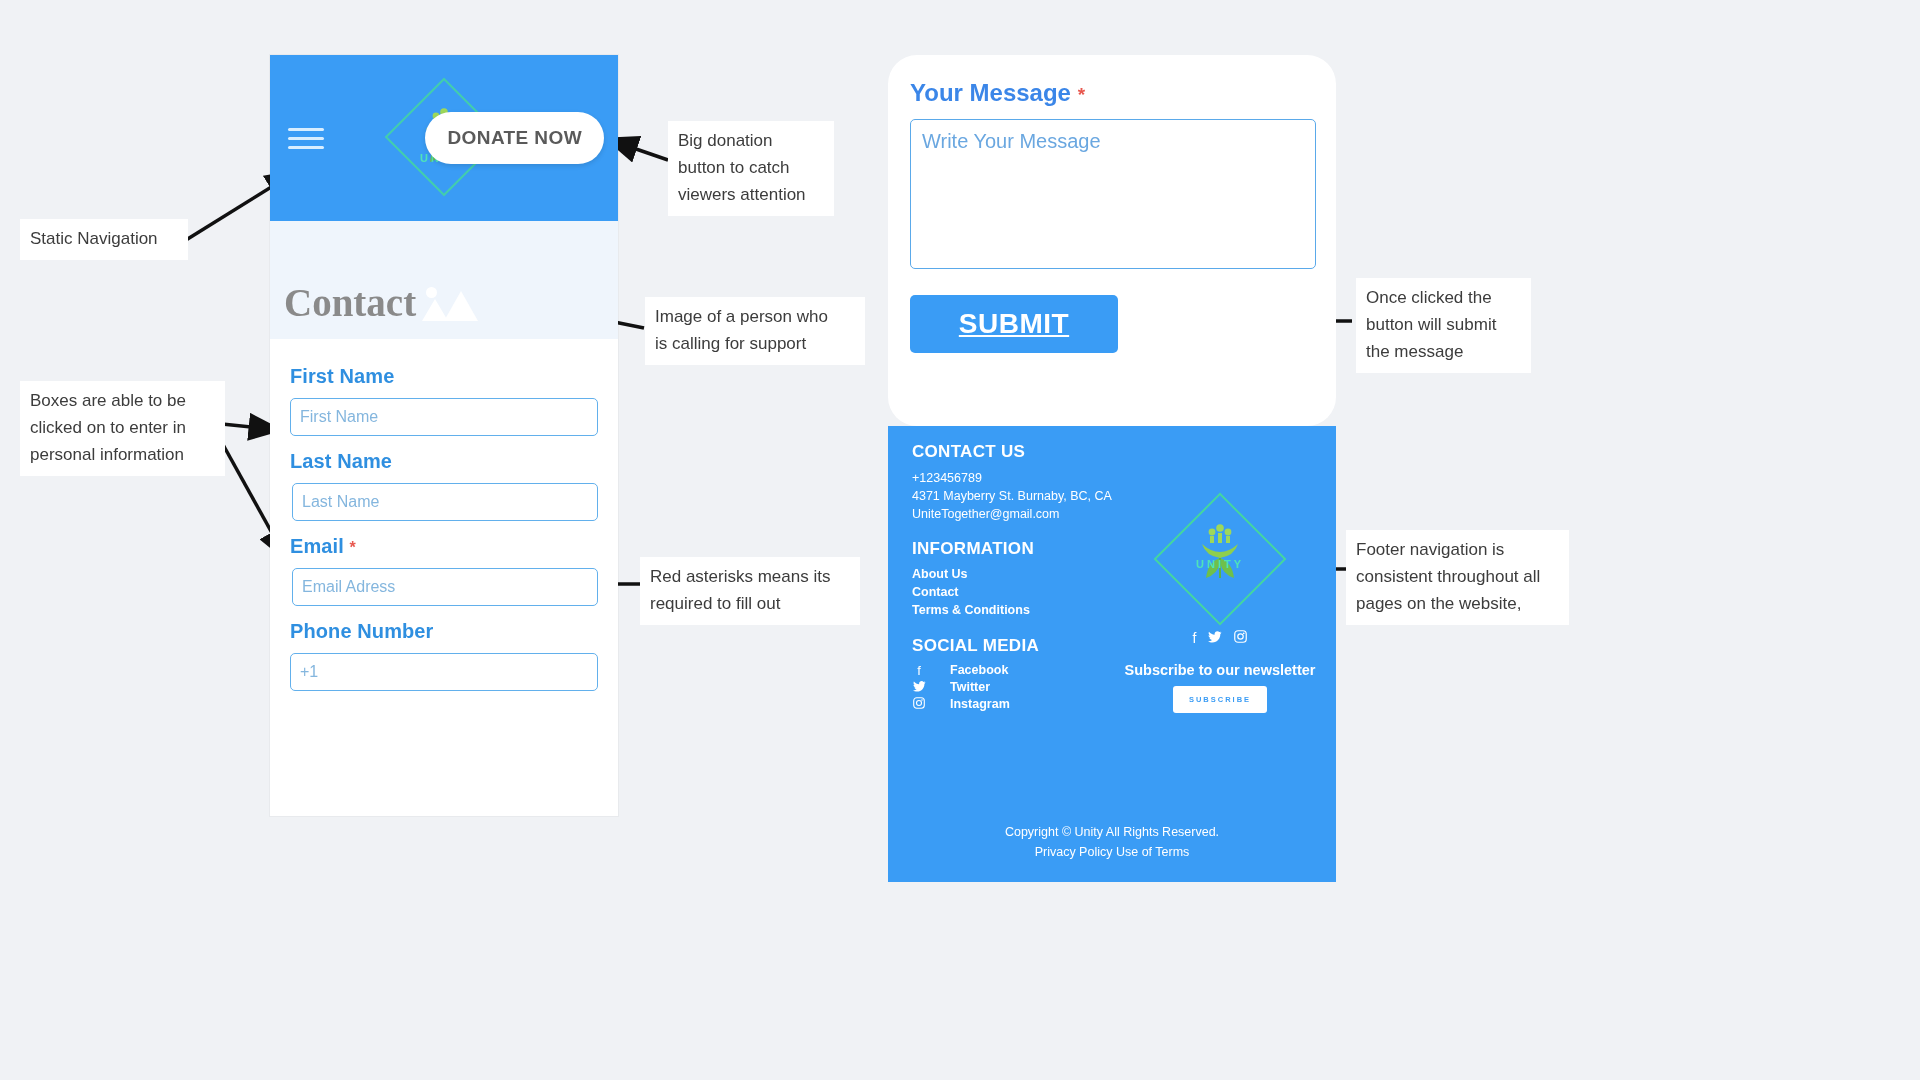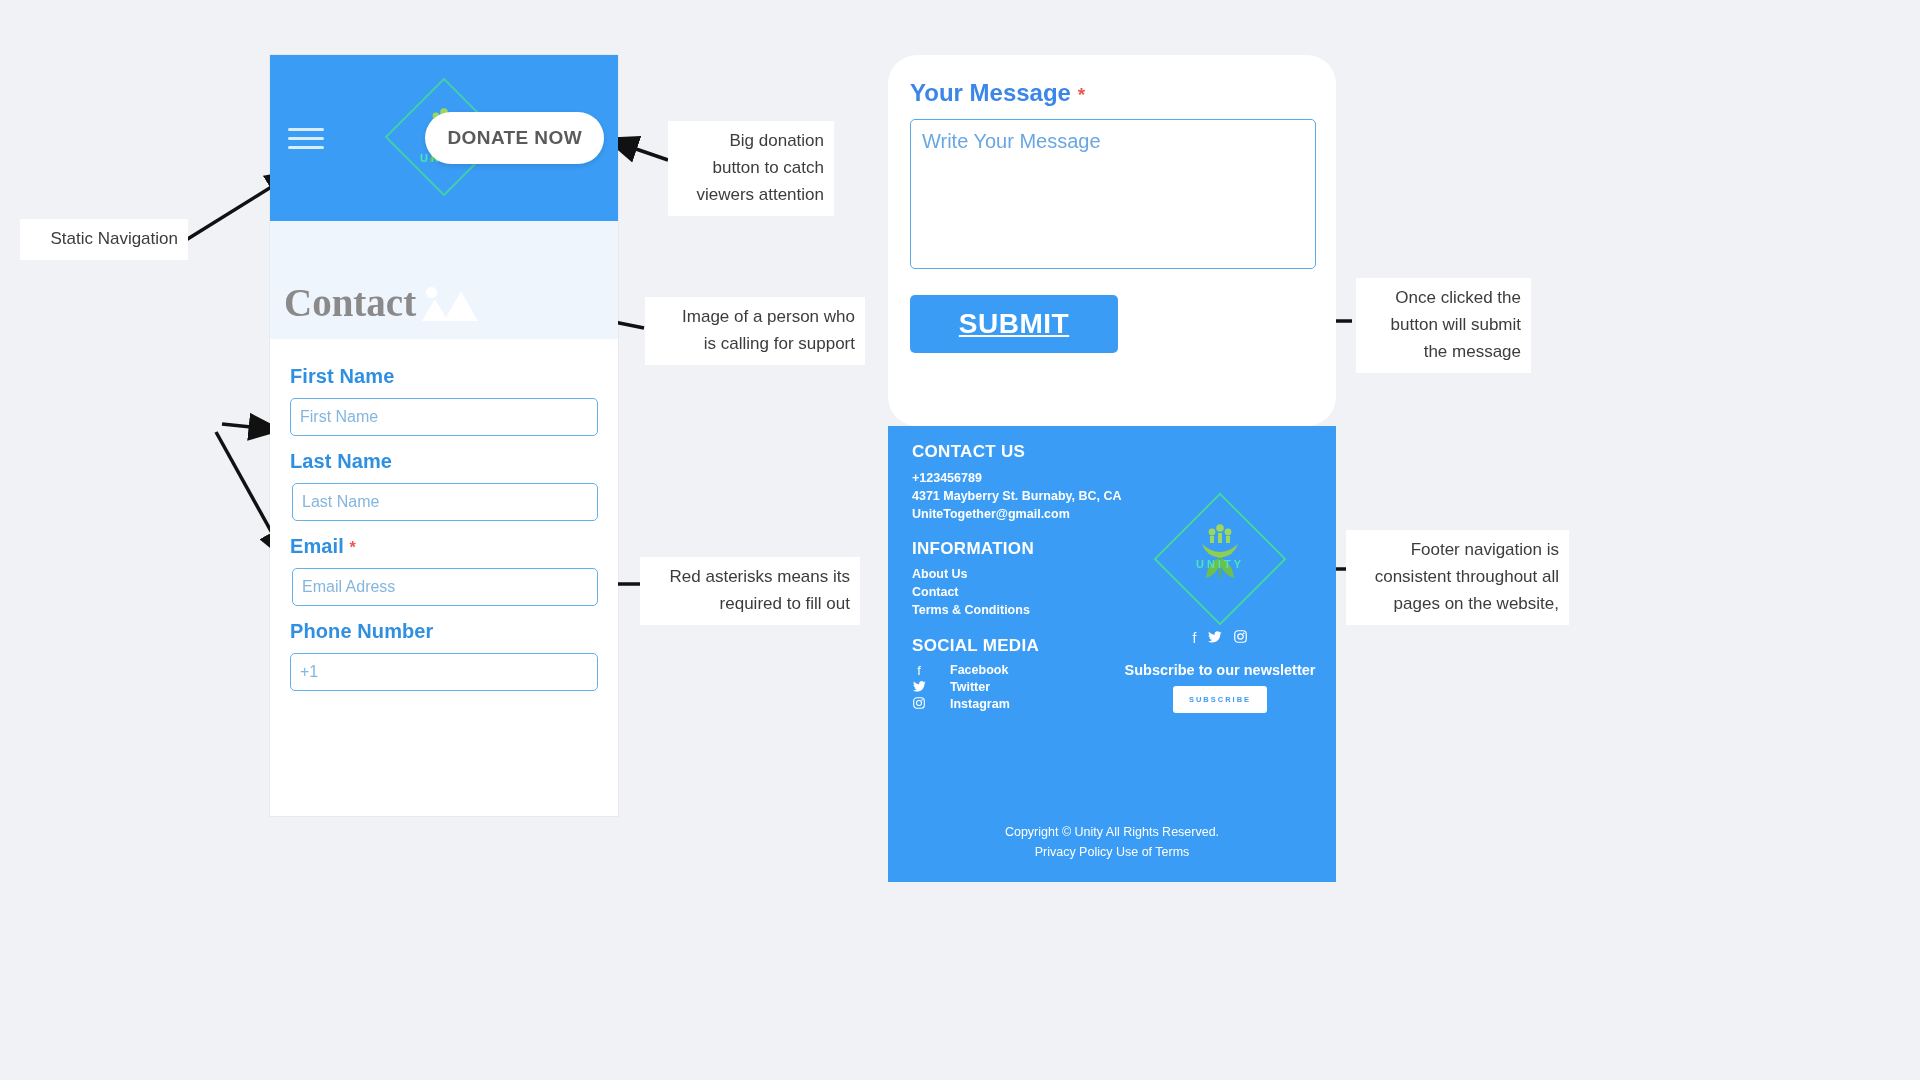--- a/index.html
+++ b/index.html
@@ -107,21 +107,21 @@
     cursor: pointer; font-family: "Liberation Sans", sans-serif; text-decoration: underline;
   }
   .rm-footer {
     background: #3a9cf5; height: 456px; color: #fff;
     position: relative; padding: 16px 22px 0 24px;
   }
   .ft-h {
     font-size: 17px; font-weight: 700; letter-spacing: .3px;
     margin-bottom: 7px;
   }
-  .ft-line { font-size: 12.5px; font-weight: 700; line-height: 1.45; }
+  .ft-line { font-size: 12.5px; font-weight: 400; line-height: 1.45; }
   .ft-link { font-size: 12.5px; font-weight: 700; line-height: 1.42; cursor: pointer; }
   .ft-block { margin-bottom: 16px; }
   .social-row { display: flex; align-items: center; gap: 24px; margin: 2px 0; cursor: pointer; }
   .social-ico { width: 14px; font-size: 13px; text-align: center; }
   .social-name { font-size: 12.5px; font-weight: 700; }
 
   .ft-right {
     position: absolute; right: 10px; top: 78px;
     width: 212px; text-align: center;
   }
@@ -147,21 +147,21 @@
   }
   .ft-copy {
     position: absolute; left: 0; right: 0; bottom: 20px;
     text-align: center; font-size: 12.5px; font-weight: 400; line-height: 1.55;
   }
 
   
   .anno {
     background: #ffffff; color: #3c3c3c;
     font-size: 17px; line-height: 1.58;
-    padding: 7px 10px; white-space: pre-line; text-align: right;
+    padding: 7px 10px; white-space: pre-line;
   }
   svg.arrows { position: absolute; inset: 0; width: 1920px; height: 1080px; pointer-events: none; }
 </style>
 </head>
 <body>
 
 <div class="stage">
 
   <svg class="arrows" viewBox="0 0 1920 1080">
     <defs>
@@ -341,20 +341,23 @@
 
   <div class="abs anno" style="left:20px;  top:219px; width:168px;">Static Navigation</div>
 
   <div class="abs anno" style="left:668px; top:121px; width:166px;">Big donation
 button to catch
 viewers attention</div>
 
   <div class="abs anno" style="left:645px; top:297px; width:220px;">Image of a person who
 is calling for support</div>
 
+  <div class="abs anno" style="left:20px;  top:381px; width:205px;">Boxes are able to be
+clicked on to enter in
+personal information</div>
 
   <div class="abs anno" style="left:640px; top:557px; width:220px;">Red asterisks means its
 required to fill out</div>
 
   <div class="abs anno" style="left:1356px; top:278px; width:175px;">Once clicked the
 button will submit
 the message</div>
 
   <div class="abs anno" style="left:1346px; top:530px; width:223px;">Footer navigation is
 consistent throughout all

